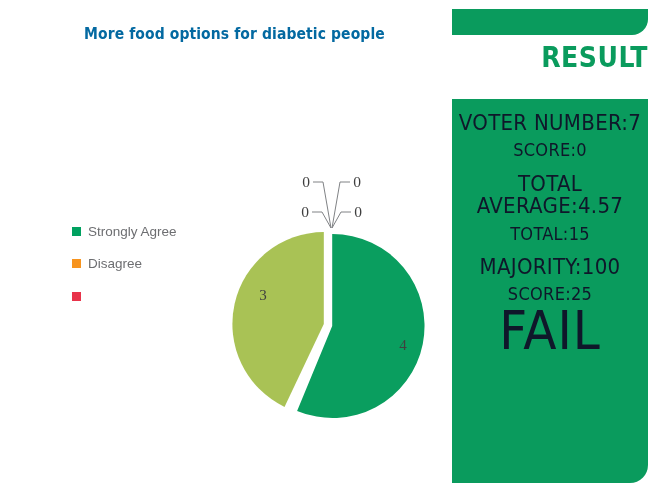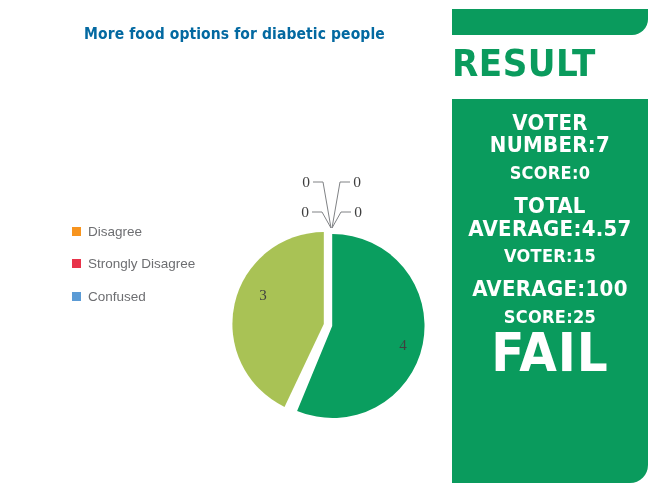--- a/index.html
+++ b/index.html
@@ -46,58 +46,57 @@
   
   #result-panel{position:absolute;left:452px;top:0;width:196px;height:494px;}
 
   #result-headerbar{
     position:absolute;left:0;top:9px;width:196px;height:26px;
     background:#0a9b5d;border-bottom-right-radius:16px;
   }
 
   #result-title{
     position:absolute;left:0;top:44px;width:196px;
-    text-align:left;
+    text-align:right;
     font-family:"DejaVu Sans Condensed","Liberation Sans",sans-serif;
-    font-weight:bold;font-size:38px;color:#0a9b5d;
+    font-weight:bold;font-size:28px;color:#0a9b5d;
     letter-spacing:.5px;line-height:1;
   }
 
   #result-box{
     position:absolute;left:0;top:99px;width:196px;height:384px;
     background:#0a9b5d;border-bottom-right-radius:18px;
-    color:#ffffff;text-align:center;
+    color:#0f172a;text-align:center;
     font-family:"DejaVu Sans Condensed","Liberation Sans",sans-serif;
-    font-weight:bold;
+    font-weight:normal;
   }
   .stat{line-height:1.02;letter-spacing:.3px;}
   .stat-lg{font-size:22px;margin-top:13px;}
   .stat-sm{font-size:18px;margin-top:7px;}
   #stat-total{font-size:30px;margin-top:36px;letter-spacing:.5px;}
   #stat-verdict{font-size:54px;letter-spacing:1px;line-height:1;}
 </style>
 </head>
 <body>
 
 <div id="chart-panel">
 
   <div id="chart-title">More food options for diabetic people</div>
 
   <div id="legend">
     <div class="legend-item">
+      <span class="legend-swatch" style="background:#00a160"></span>
+      <span class="legend-label">Strongly Agree</span>
+    </div>
+    <div class="legend-item">
       <span class="legend-swatch" style="background:#f7941e"></span>
       <span class="legend-label">Disagree</span>
     </div>
     <div class="legend-item">
       <span class="legend-swatch" style="background:#e8334a"></span>
-      <span class="legend-label">Strongly Disagree</span>
-    </div>
-    <div class="legend-item">
-      <span class="legend-swatch" style="background:#5b9bd5"></span>
-      <span class="legend-label">Confused</span>
     </div>
   </div>
 
   <div id="pie-wrap">
     <svg id="pie-svg" width="200" height="275" viewBox="0 0 200 275">
 
       <path fill="#a9c255" d="M 100.0 175.0 L 100.0 83.0 A 92 92 0 0 0 60.7 257.9 Z" transform="translate(-4.2,-1.0)"></path>
 
       <path fill="#0a9e5f" d="M 100.0 175.0 L 100.0 83.0 A 92 92 0 1 1 64.9 259.9 Z" transform="translate(4.2,1.0)"></path>
 
@@ -120,18 +119,18 @@
 <div id="result-panel">
 
   <div id="result-headerbar"></div>
 
   <div id="result-title">RESULT</div>
 
   <div id="result-box">
     <div class="stat stat-lg">VOTER NUMBER:7</div>
     <div class="stat stat-sm">SCORE:0</div>
     <div class="stat stat-lg">TOTAL AVERAGE:4.57</div>
-    <div class="stat stat-sm">VOTER:15</div>
-    <div class="stat stat-lg">AVERAGE:100</div>
+    <div class="stat stat-sm">TOTAL:15</div>
+    <div class="stat stat-lg">MAJORITY:100</div>
     <div class="stat stat-sm">SCORE:25</div>
     <div class="stat" id="stat-verdict">FAIL</div>
   </div>
 </div>
 
 </body></html>

